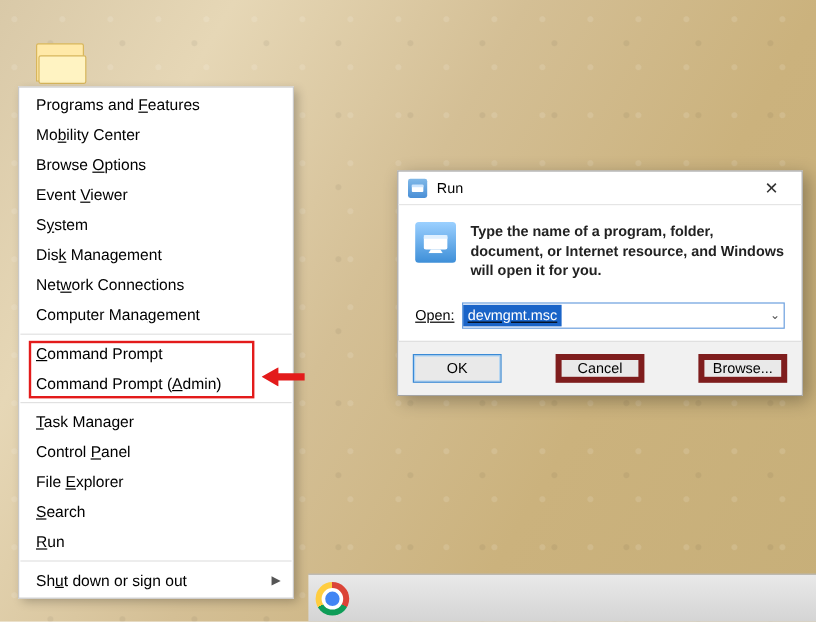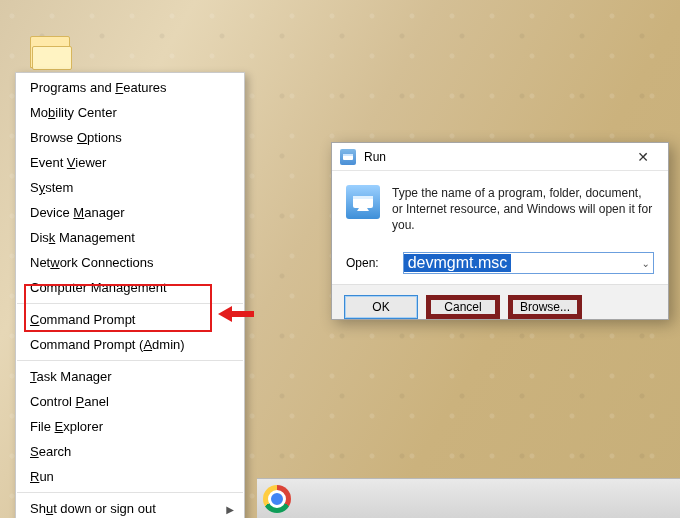--- a/index.html
+++ b/index.html
@@ -121,46 +121,47 @@
     display:flex; gap:12px; align-items:flex-start;
   }
   .run-big-icon {
     width:34px;height:34px;flex:none;
     background:linear-gradient(#9bd0ff,#3e8fd8);
     border-radius:3px;
     display:flex;align-items:center;justify-content:center;
   }
   .run-big-icon svg{width:20px;height:18px;}
   .run-desc {
-    font-size:12px; color:#222; line-height:1.35;
+    font-size:12px; color:#222; line-height:1.35;font-weight:bold;
   }
   .run-open-row {
-    display:flex; align-items:center; gap:24px;
+    display:flex; align-items:center; gap:6px;
     margin-top:18px;
+    text-decoration:underline;
   }
   .run-open-row label { font-size:12px; }
   .run-combo {
     flex:1;
     height:22px;
     border:1px solid #6b9fde;
     display:flex;align-items:center;
     position:relative;
     background:#fff;
   }
   .run-combo .sel {
     background:#1a64c8;color:#fff;
-    padding:2px 4px; font-size:16px; line-height:14px;
+    padding:2px 4px; font-size:12px; line-height:14px;
   }
   .run-combo .dd {
     position:absolute; right:3px; top:50%; transform:translateY(-50%);
     color:#555; font-size:10px;
   }
   .run-buttons {
-    display:flex; justify-content:flex-start; gap:8px;
-    padding:10px 12px 0;
+    display:flex; justify-content:space-between; gap:8px;
+    padding:10px 12px 10px;
     background:#f1f1f1;
     border-top:1px solid #e0e0e0;
   }
   .win-btn {
     min-width:74px;height:24px;
     border:5px solid #7f1d1d;
     background:#e9e9e9;
     font-size:12px;
     display:flex;align-items:center;justify-content:center;
     cursor:default;
@@ -176,21 +177,20 @@
   <div class="back"></div>
     <div class="front"></div>
 </div>
 
 <div class="context-menu">
   <div class="menu-item"><span>Programs and </span><span class="mnemonic">F</span><span>eatures</span></div>
   <div class="menu-item"><span>Mo</span><span class="mnemonic">b</span><span>ility Center</span></div>
   <div class="menu-item"><span>Browse </span><span class="mnemonic">O</span><span>ptions</span></div>
   <div class="menu-item"><span>Event </span><span class="mnemonic">V</span><span>iewer</span></div>
   <div class="menu-item"><span>S</span><span class="mnemonic">y</span><span>stem</span></div>
-  <div class="menu-item"><span>Device </span><span class="mnemonic">M</span><span>anager</span></div>
   <div class="menu-item"><span>Dis</span><span class="mnemonic">k</span><span> Management</span></div>
   <div class="menu-item"><span>Net</span><span class="mnemonic">w</span><span>ork Connections</span></div>
   <div class="menu-item"><span>Computer Mana</span><span class="mnemonic">g</span><span>ement</span></div>
 
   <div class="menu-sep"></div>
 
   <div class="menu-item"><span></span><span class="mnemonic">C</span><span>ommand Prompt</span></div>
   <div class="menu-item"><span>Command Prompt (</span><span class="mnemonic">A</span><span>dmin)</span></div>
 
   <div class="menu-sep"></div>

